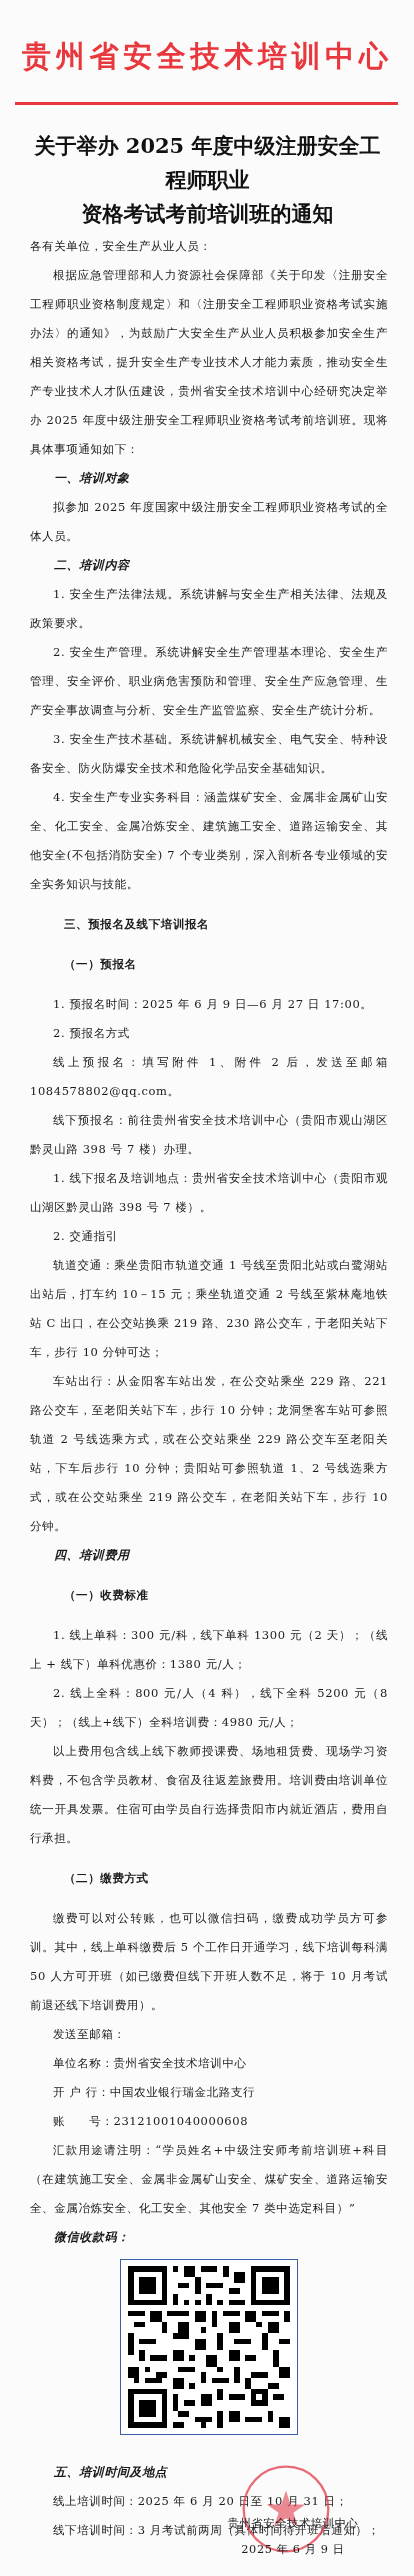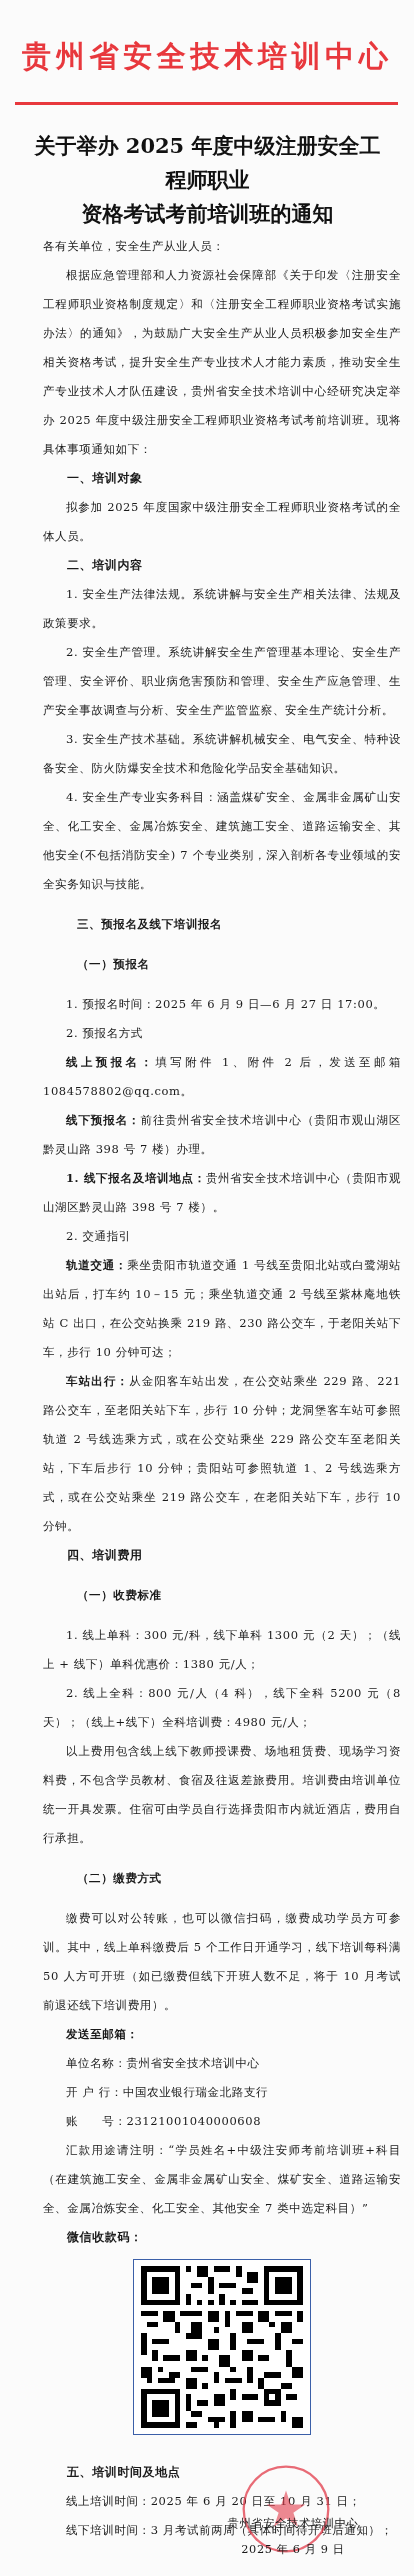--- a/index.html
+++ b/index.html
@@ -18,28 +18,28 @@
     text-align: center; color: #e8383d;
     font-family: "DejaVu Serif", serif; font-weight: bold;
     font-size: 29px; letter-spacing: 4.7px; line-height: 41px;
   }
   .red-rule { position: absolute; left: 15.4px; top: 102px; width: 383px; height: 3px; background: #e8383d; }
   .doc-title {
     position: absolute; left: 24px; top: 129px; width: 367px; text-align: center;
     font-family: "DejaVu Serif", serif; font-weight: bold; font-size: 21px; line-height: 34px; color: #111;
   }
   .body-text {
-    position: absolute; left: 43px; width: 358px;
+    position: absolute; left: 30px; width: 358px;
     font-size: 11.5px; line-height: 29px; letter-spacing: 0.6px; text-align: justify;
   }
   .p { margin: 0; text-indent: 2em; }
   .p.noindent { text-indent: 0; }
-  .h1 { margin: 0; text-indent: 2em; font-family: "DejaVu Sans", sans-serif; font-weight: bold; font-size: 12px; }
+  .h1 { margin: 0; text-indent: 2em; font-family: "DejaVu Sans", sans-serif; font-weight: bold; font-size: 12px; font-style: italic; }
   .h2 { margin: 11px; text-indent: 2em; font-weight: bold; }
-  .b { font-weight: bold; }
+  .b { font-weight: normal; }
   .qr-wrap { text-align: center; padding: 7px 0 12px 0; }
   .qr-frame {
     display: inline-block; width: 178px; height: 176px;
     border: 0.6px solid #3b5fa8; background: #fff; box-sizing: border-box; padding: 6px;
   }
   .qr-frame svg { width: 100%; height: 100%; display: block; }
   .signature {
     position: absolute; left: 219px; top: 2511px; width: 148px; text-align: center;
     font-size: 11.3px; line-height: 26px; letter-spacing: 0.6px;
   }

